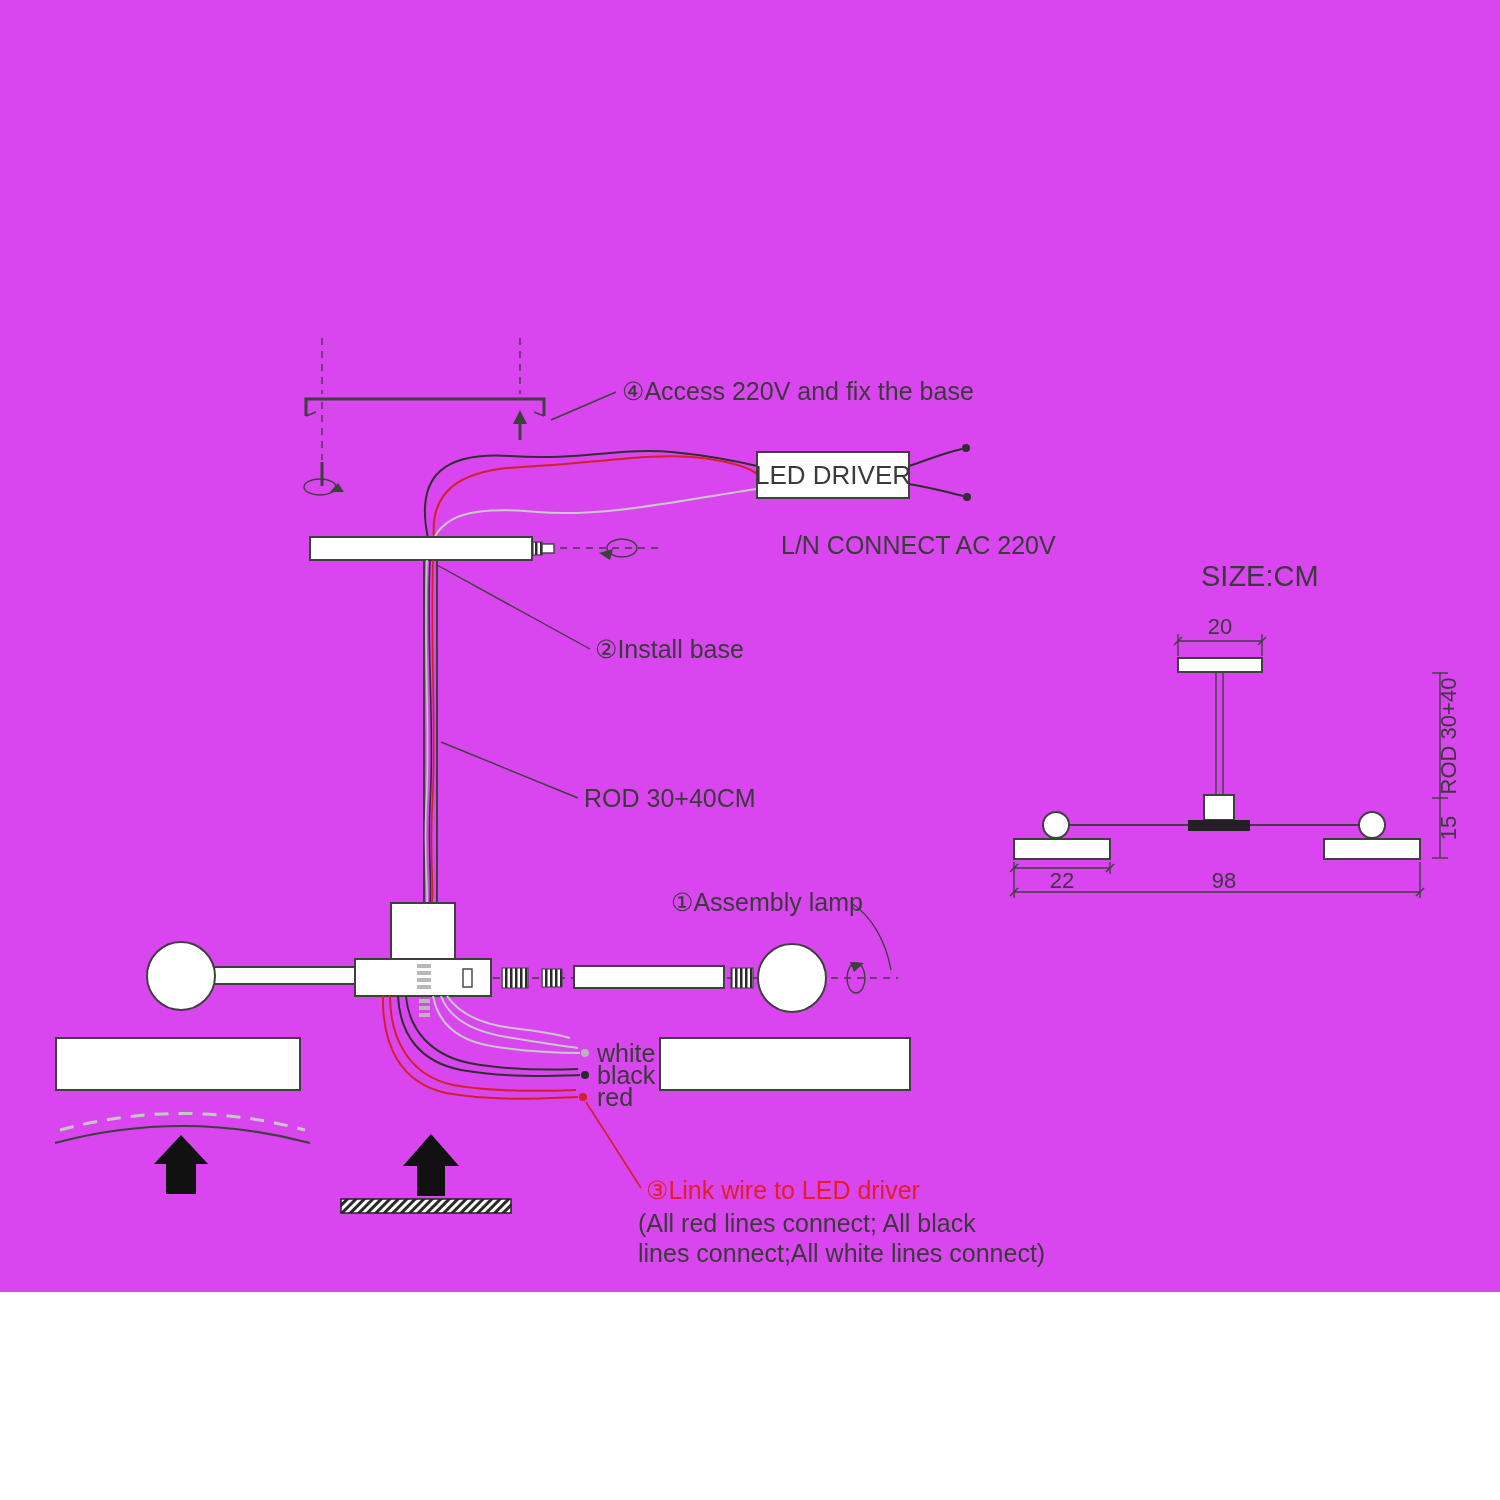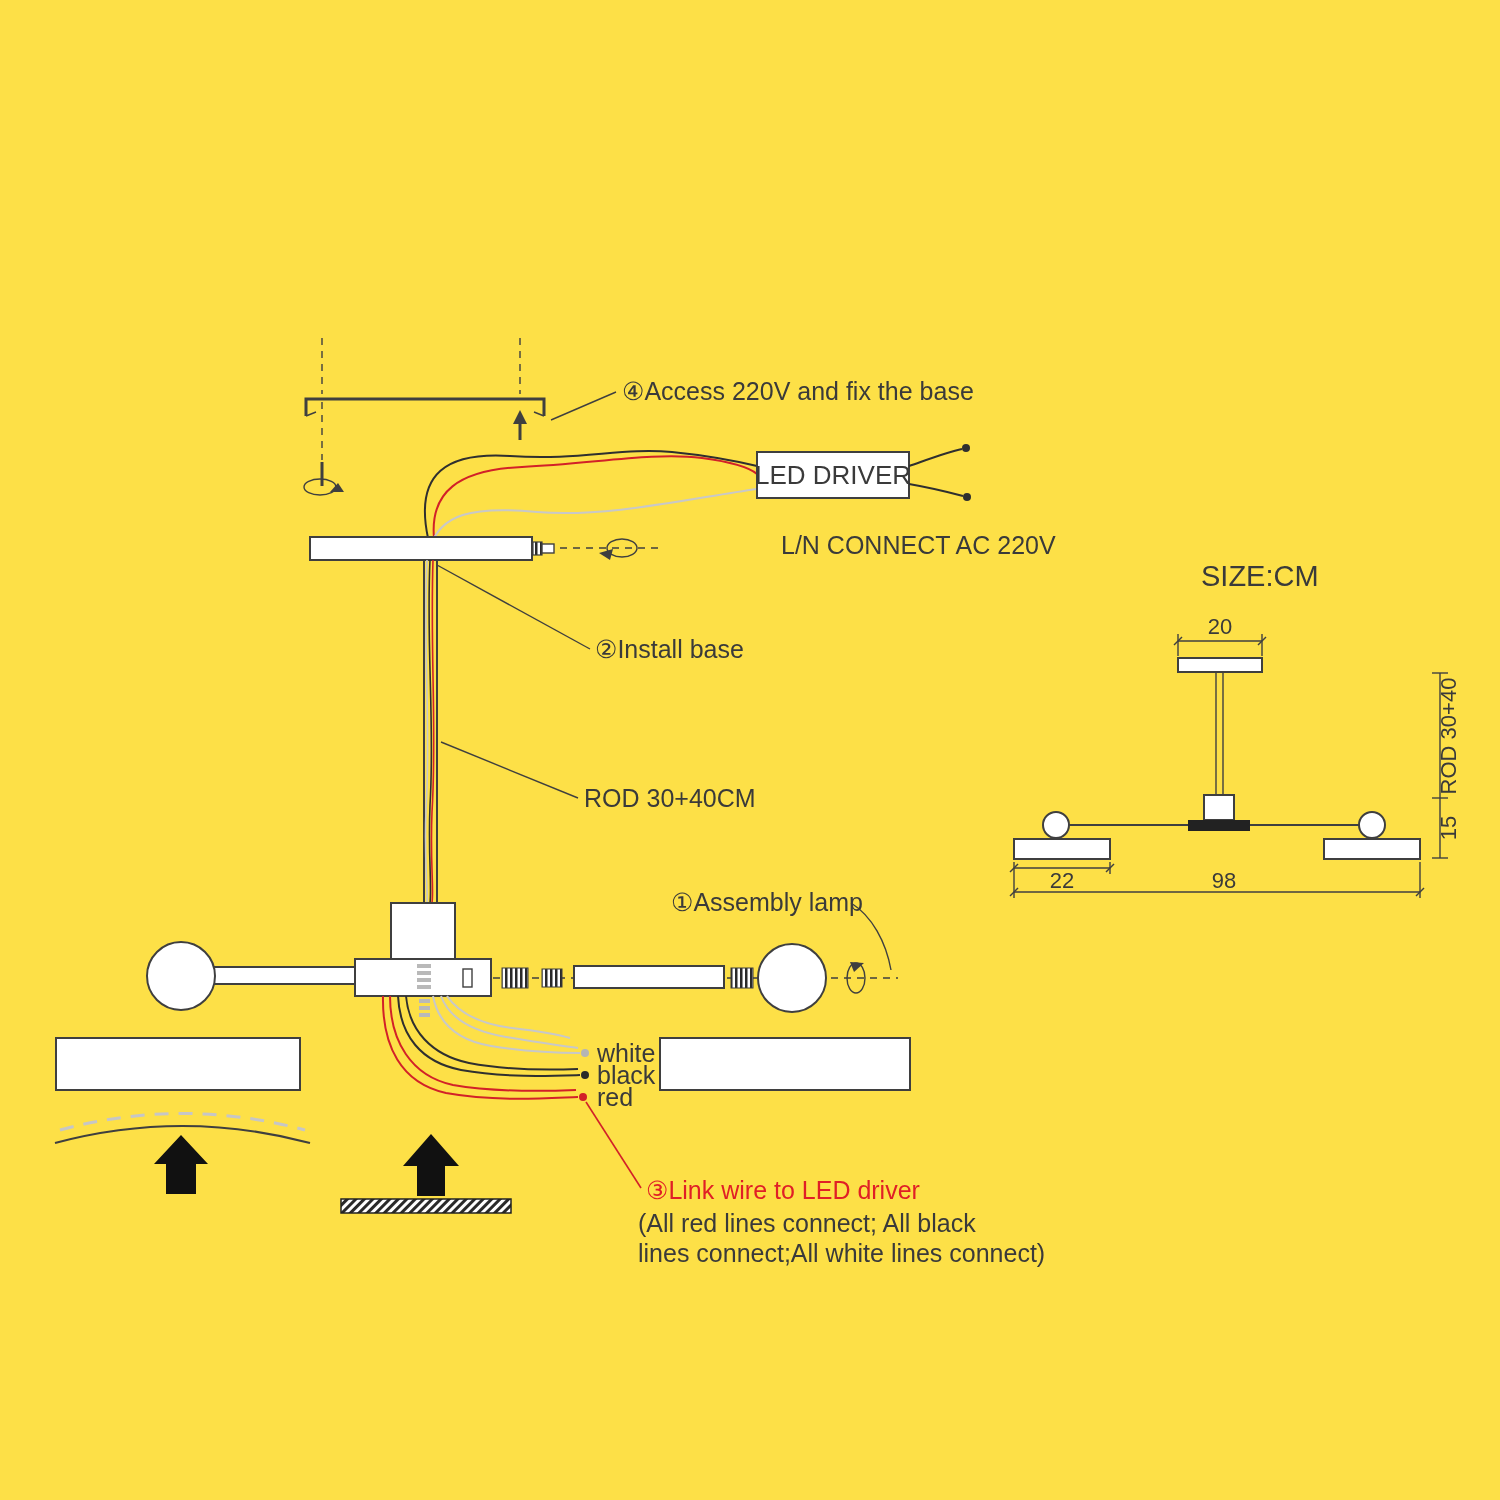--- a/index.html
+++ b/index.html
@@ -1,16 +1,16 @@
 <!DOCTYPE html>
 <html><head>
 <meta charset="utf-8">
 <style>
   html,body { margin:0; padding:0; background:#ffffff; }
-  .page { position:relative; width:1500px; height:1500px; background:#fde047;
+  .page { position:relative; width:1500px; height:1292px; background:#d946ef;
           font-family:"Liberation Sans", sans-serif; }
   svg { display:block; }
   svg text { fill:#3a3a3a; font-family:"Liberation Sans", sans-serif; }
   .ln     { stroke:#3f3f3f; stroke-width:2; fill:none; }
   .thin   { stroke-width:1.4; }
   .s3     { stroke-width:3; }
   .dash   { stroke-dasharray:7 6; }
   .fw     { fill:#ffffff; }
   .wblack { stroke:#2f2f2f; stroke-width:2; fill:none; }
   .wred   { stroke:#d22128; stroke-width:2; fill:none; }

